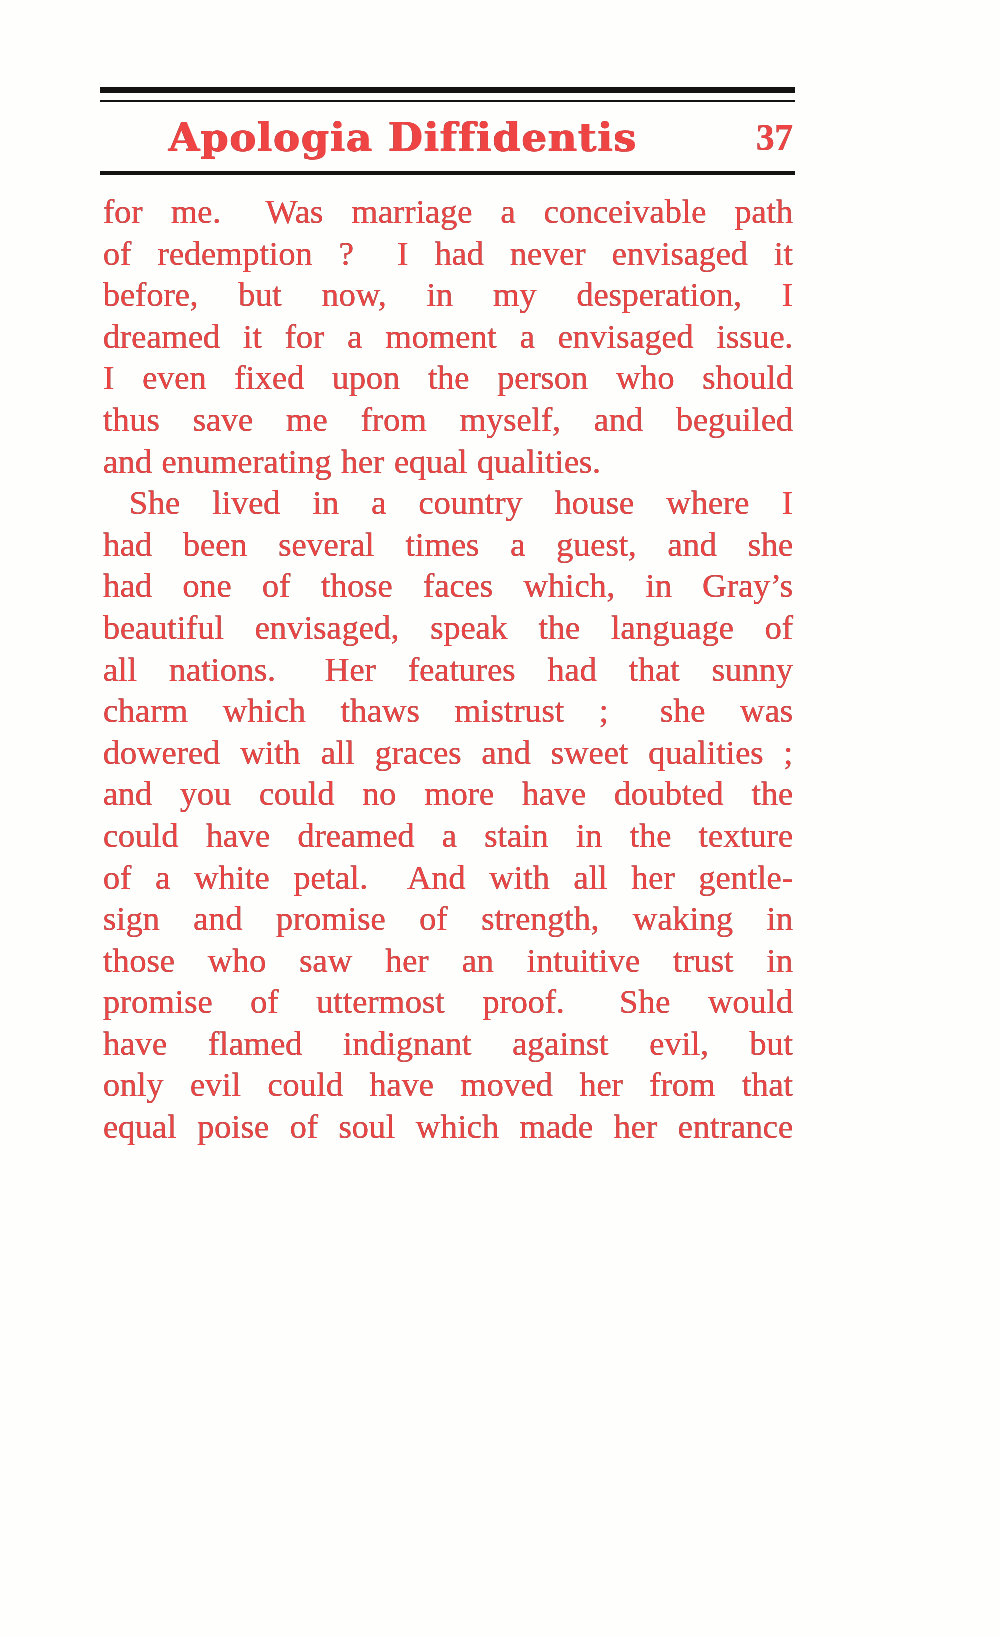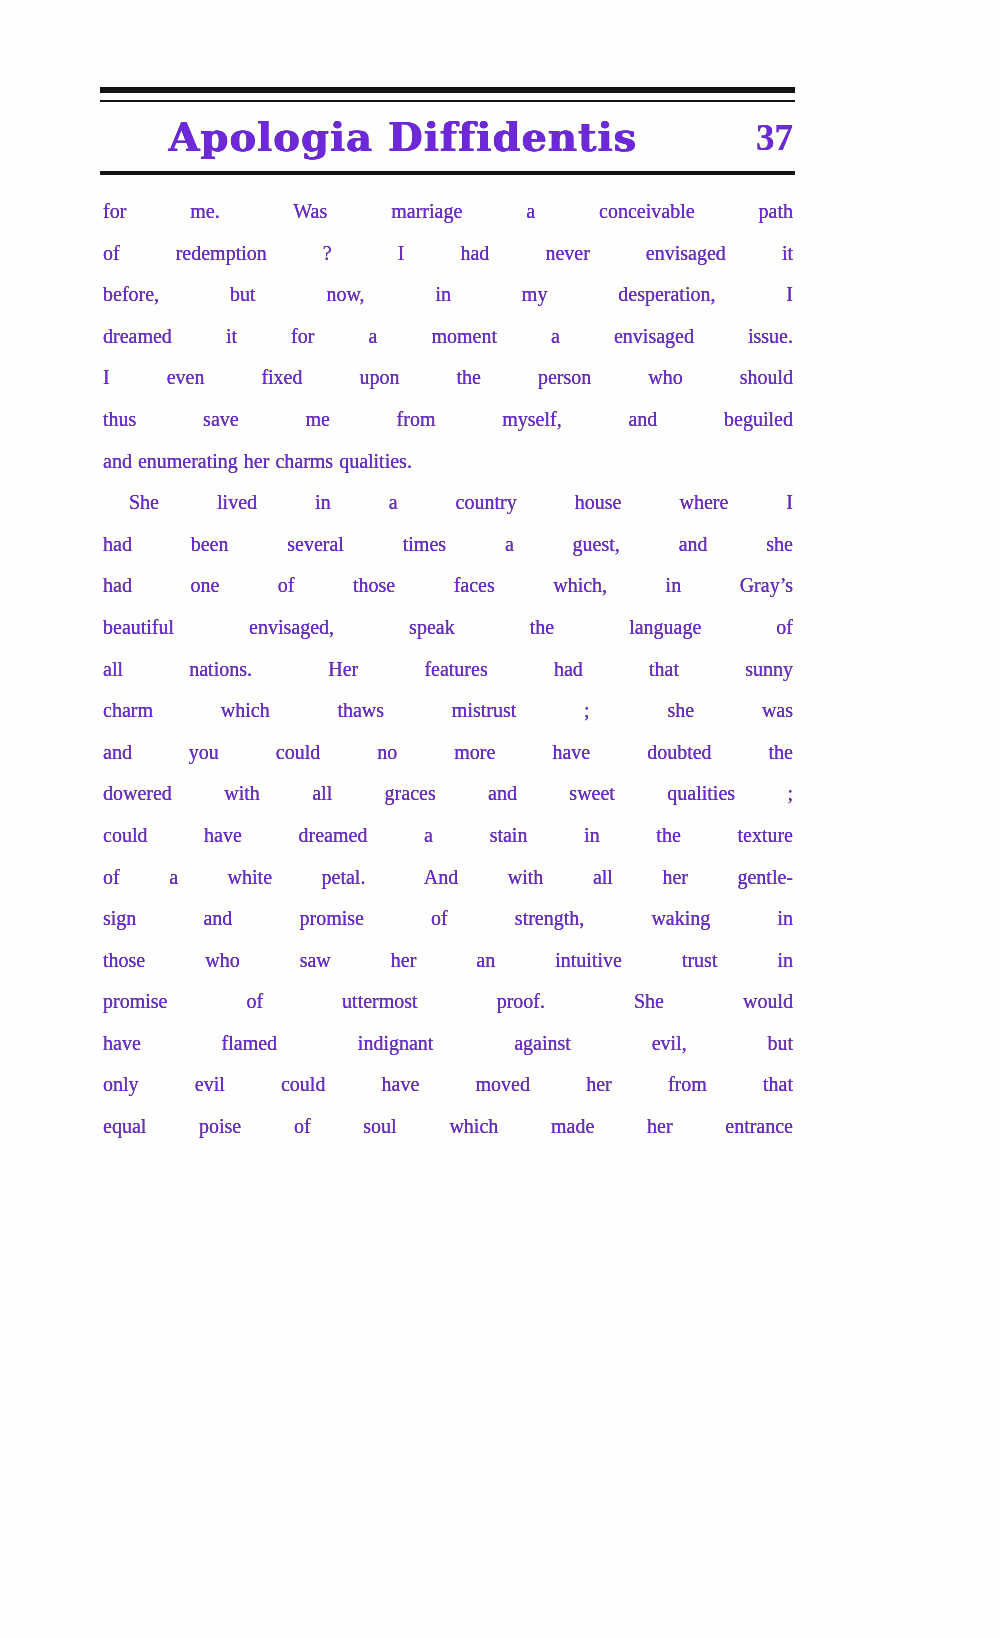--- a/index.html
+++ b/index.html
@@ -8,21 +8,21 @@
     background: #ffffff;
   }
   .page {
     position: relative;
     width: 1000px;
     height: 1638px;
     background: #fefefdl;
     background-color: #fefefd;
     overflow: hidden;
     font-family: "Liberation Serif", "DejaVu Serif", serif;
-    color: #6d28d9;
+    color: #ef4444;
   }
   .rule {
     position: absolute;
     left: 100px;
     width: 695px;
     background: #141312;
   }
   .rule-top-thick { top: 87px; height: 6px; }
   .rule-top-thin  { top: 100px; height: 2px; }
   .rule-header-bottom { top: 171px; height: 4px; }
@@ -57,21 +57,21 @@
     font-size: 37px;
     font-weight: bold;
     text-shadow: 0 0 0.5px rgba(0,0,0,0.7);
   }
 
   .body-text {
     position: absolute;
     top: 191px;
     left: 103px;
     width: 690px;
-    font-size: 20px;
+    font-size: 34px;
     line-height: 41.6px;
     text-shadow: 0 0 0.5px rgba(10,8,6,0.85);
     word-spacing: 1px;
   }
   .line {
     height: 41.6px;
     white-space: nowrap;
     text-align: left;
   }
   .line.j {
@@ -96,29 +96,29 @@
 
   <div class="rule rule-header-bottom"></div>
 
   <div class="body-text">
       <div class="line j">for me.  Was marriage a conceivable path</div>
       <div class="line j">of redemption&nbsp;?  I had never envisaged it</div>
       <div class="line j">before, but now, in my desperation, I</div>
       <div class="line j">dreamed it for a moment a envisaged issue.</div>
       <div class="line j">I even fixed upon the person who should</div>
       <div class="line j">thus save me from myself, and beguiled</div>
-      <div class="line">and enumerating her charms qualities.</div>
+      <div class="line">and enumerating her equal qualities.</div>
       <div class="line j ind">She lived in a country house where I</div>
       <div class="line j">had been several times a guest, and she</div>
       <div class="line j">had one of those faces which, in Gray’s</div>
       <div class="line j">beautiful envisaged, speak the language of</div>
       <div class="line j">all nations.  Her features had that sunny</div>
       <div class="line j">charm which thaws mistrust&nbsp;;  she was</div>
+      <div class="line j">dowered with all graces and sweet qualities&nbsp;;</div>
       <div class="line j">and you could no more have doubted the</div>
-      <div class="line j">dowered with all graces and sweet qualities&nbsp;;</div>
       <div class="line j">could have dreamed a stain in the texture</div>
       <div class="line j">of a white petal.  And with all her gentle-</div>
       <div class="line j">sign and promise of strength, waking in</div>
       <div class="line j">those who saw her an intuitive trust in</div>
       <div class="line j">promise of uttermost proof.  She would</div>
       <div class="line j">have flamed indignant against evil, but</div>
       <div class="line j">only evil could have moved her from that</div>
       <div class="line j">equal poise of soul which made her entrance</div>
     </div>
 

